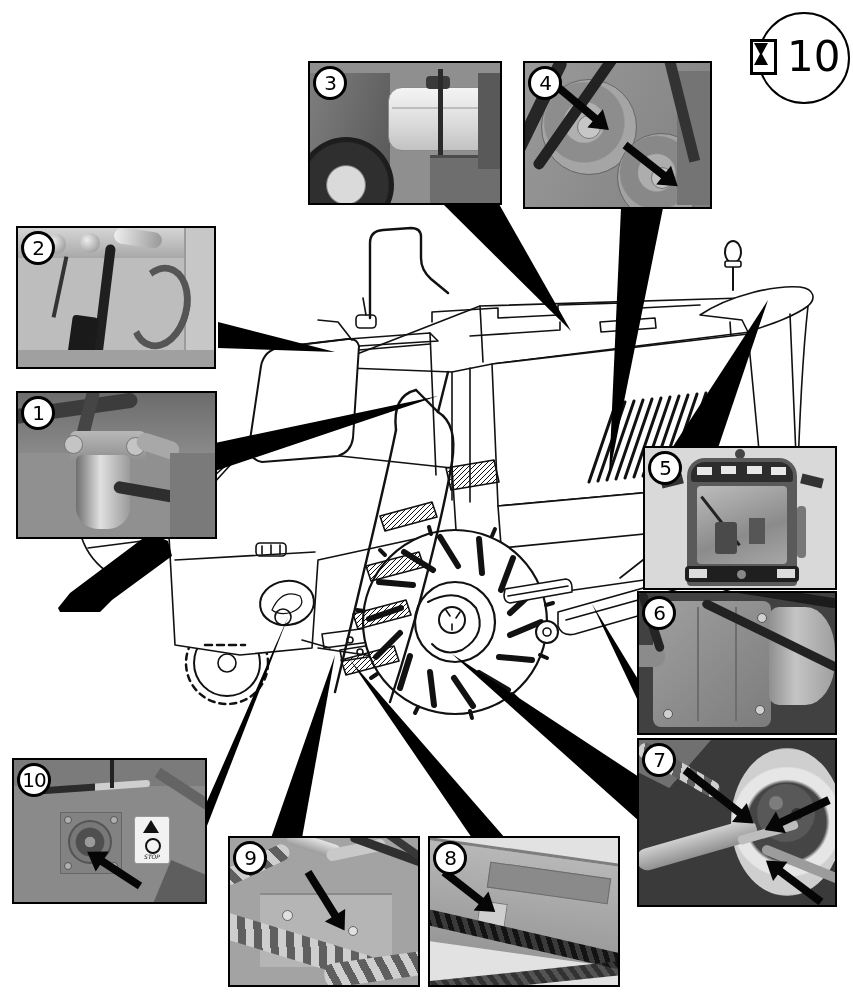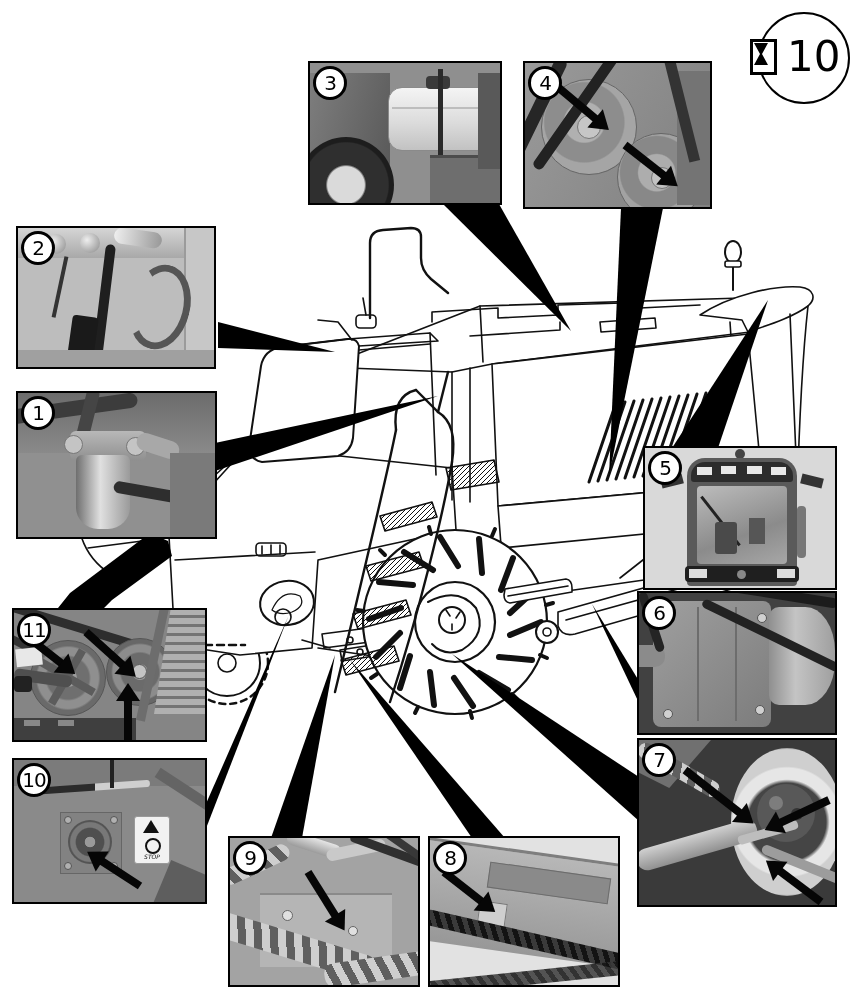--- a/index.html
+++ b/index.html
@@ -365,35 +365,14 @@
     <i class="ab rd" style="left:54px;top:60px;width:44px;height:44px;background:radial-gradient(circle,#9a9a9a 16%,#4f4f4f 18% 44%,#787878 48% 62%,#545454 66%);"></i>
     <i class="ab" style="left:120px;top:56px;width:34px;height:46px;background:#f2f2f2;border:1px solid #999;border-radius:3px;">
       <i class="ab" style="left:8px;top:3px;width:0;height:0;border-left:8px solid transparent;border-right:8px solid transparent;border-bottom:13px solid #111;"></i>
       <i class="ab rd" style="left:10px;top:21px;width:12px;height:12px;border:2px solid #111;"></i>
       <span class="sticker-stop">STOP</span>
     </i>
     <i class="ab" style="left:138px;top:100px;width:60px;height:46px;background:#5e5e5e;clip-path:polygon(32% 0,100% 38%,100% 100%,0 100%);"></i>
     <i class="arr" style="left:126px;top:122px;width:46px;transform:rotate(213deg);"></i>
   </div>
 
-  <div class="photo" style="left:12px;top:608px;width:195px;height:134px;background:#858585;">
-    <span class="badge">11</span>
-    <i class="ab" style="left:-10px;top:12px;width:142px;height:9px;background:#2e2e2e;border-radius:4px;transform:rotate(17deg);"></i>
-    <i class="ab" style="left:-16px;top:42px;width:92px;height:8px;background:#333;border-radius:4px;transform:rotate(28deg);"></i>
-    <i class="ab rd" style="left:16px;top:30px;width:74px;height:74px;background:radial-gradient(circle,#9c9c9c 16%,#6f6f6f 18% 40%,#8f8f8f 44% 58%,#6a6a6a 62%);border:1px solid #555;"></i>
-    <i class="ab" style="left:22px;top:63px;width:62px;height:8px;background:#5c5c5c;transform:rotate(30deg);"></i>
-    <i class="ab" style="left:22px;top:63px;width:62px;height:8px;background:#5c5c5c;transform:rotate(-60deg);"></i>
-    <i class="ab" style="left:0;top:62px;width:58px;height:12px;background:#4f4f4f;border-radius:5px;transform:rotate(8deg);"></i>
-    <i class="ab" style="left:0;top:66px;width:18px;height:16px;background:#222;border-radius:4px;"></i>
-    <i class="ab rd" style="left:92px;top:28px;width:66px;height:66px;background:radial-gradient(circle,#999 16%,#6b6b6b 18% 40%,#8c8c8c 44% 58%,#676767 62%);border:1px solid #555;"></i>
-    <i class="ab rd" style="left:118px;top:54px;width:13px;height:13px;background:#c4c4c4;border:1px solid #555;"></i>
-    <i class="ab" style="left:140px;top:0;width:55px;height:104px;background:repeating-linear-gradient(0deg,#b0b0b0 0 6px,#747474 6px 9px);clip-path:polygon(30% 0,100% 0,100% 100%,0 100%);"></i>
-    <i class="ab" style="left:134px;top:-4px;width:9px;height:116px;background:#6d6d6d;transform:rotate(12deg);"></i>
-    <i class="ab" style="left:0;top:108px;width:122px;height:26px;background:#3f3f3f;"></i>
-    <i class="ab" style="left:10px;top:110px;width:16px;height:6px;background:#888;"></i>
-    <i class="ab" style="left:44px;top:110px;width:16px;height:6px;background:#888;"></i>
-    <i class="ab" style="left:2px;top:38px;width:26px;height:18px;background:#e8e8e8;transform:rotate(-6deg);"></i>
-    <i class="arr" style="left:10px;top:20px;width:48px;transform:rotate(38deg);"></i>
-    <i class="arr" style="left:72px;top:18px;width:50px;transform:rotate(42deg);"></i>
-    <i class="arr" style="left:114px;top:128px;width:42px;transform:rotate(270deg);"></i>
-  </div>
 
 </div>
 
 </body></html>

